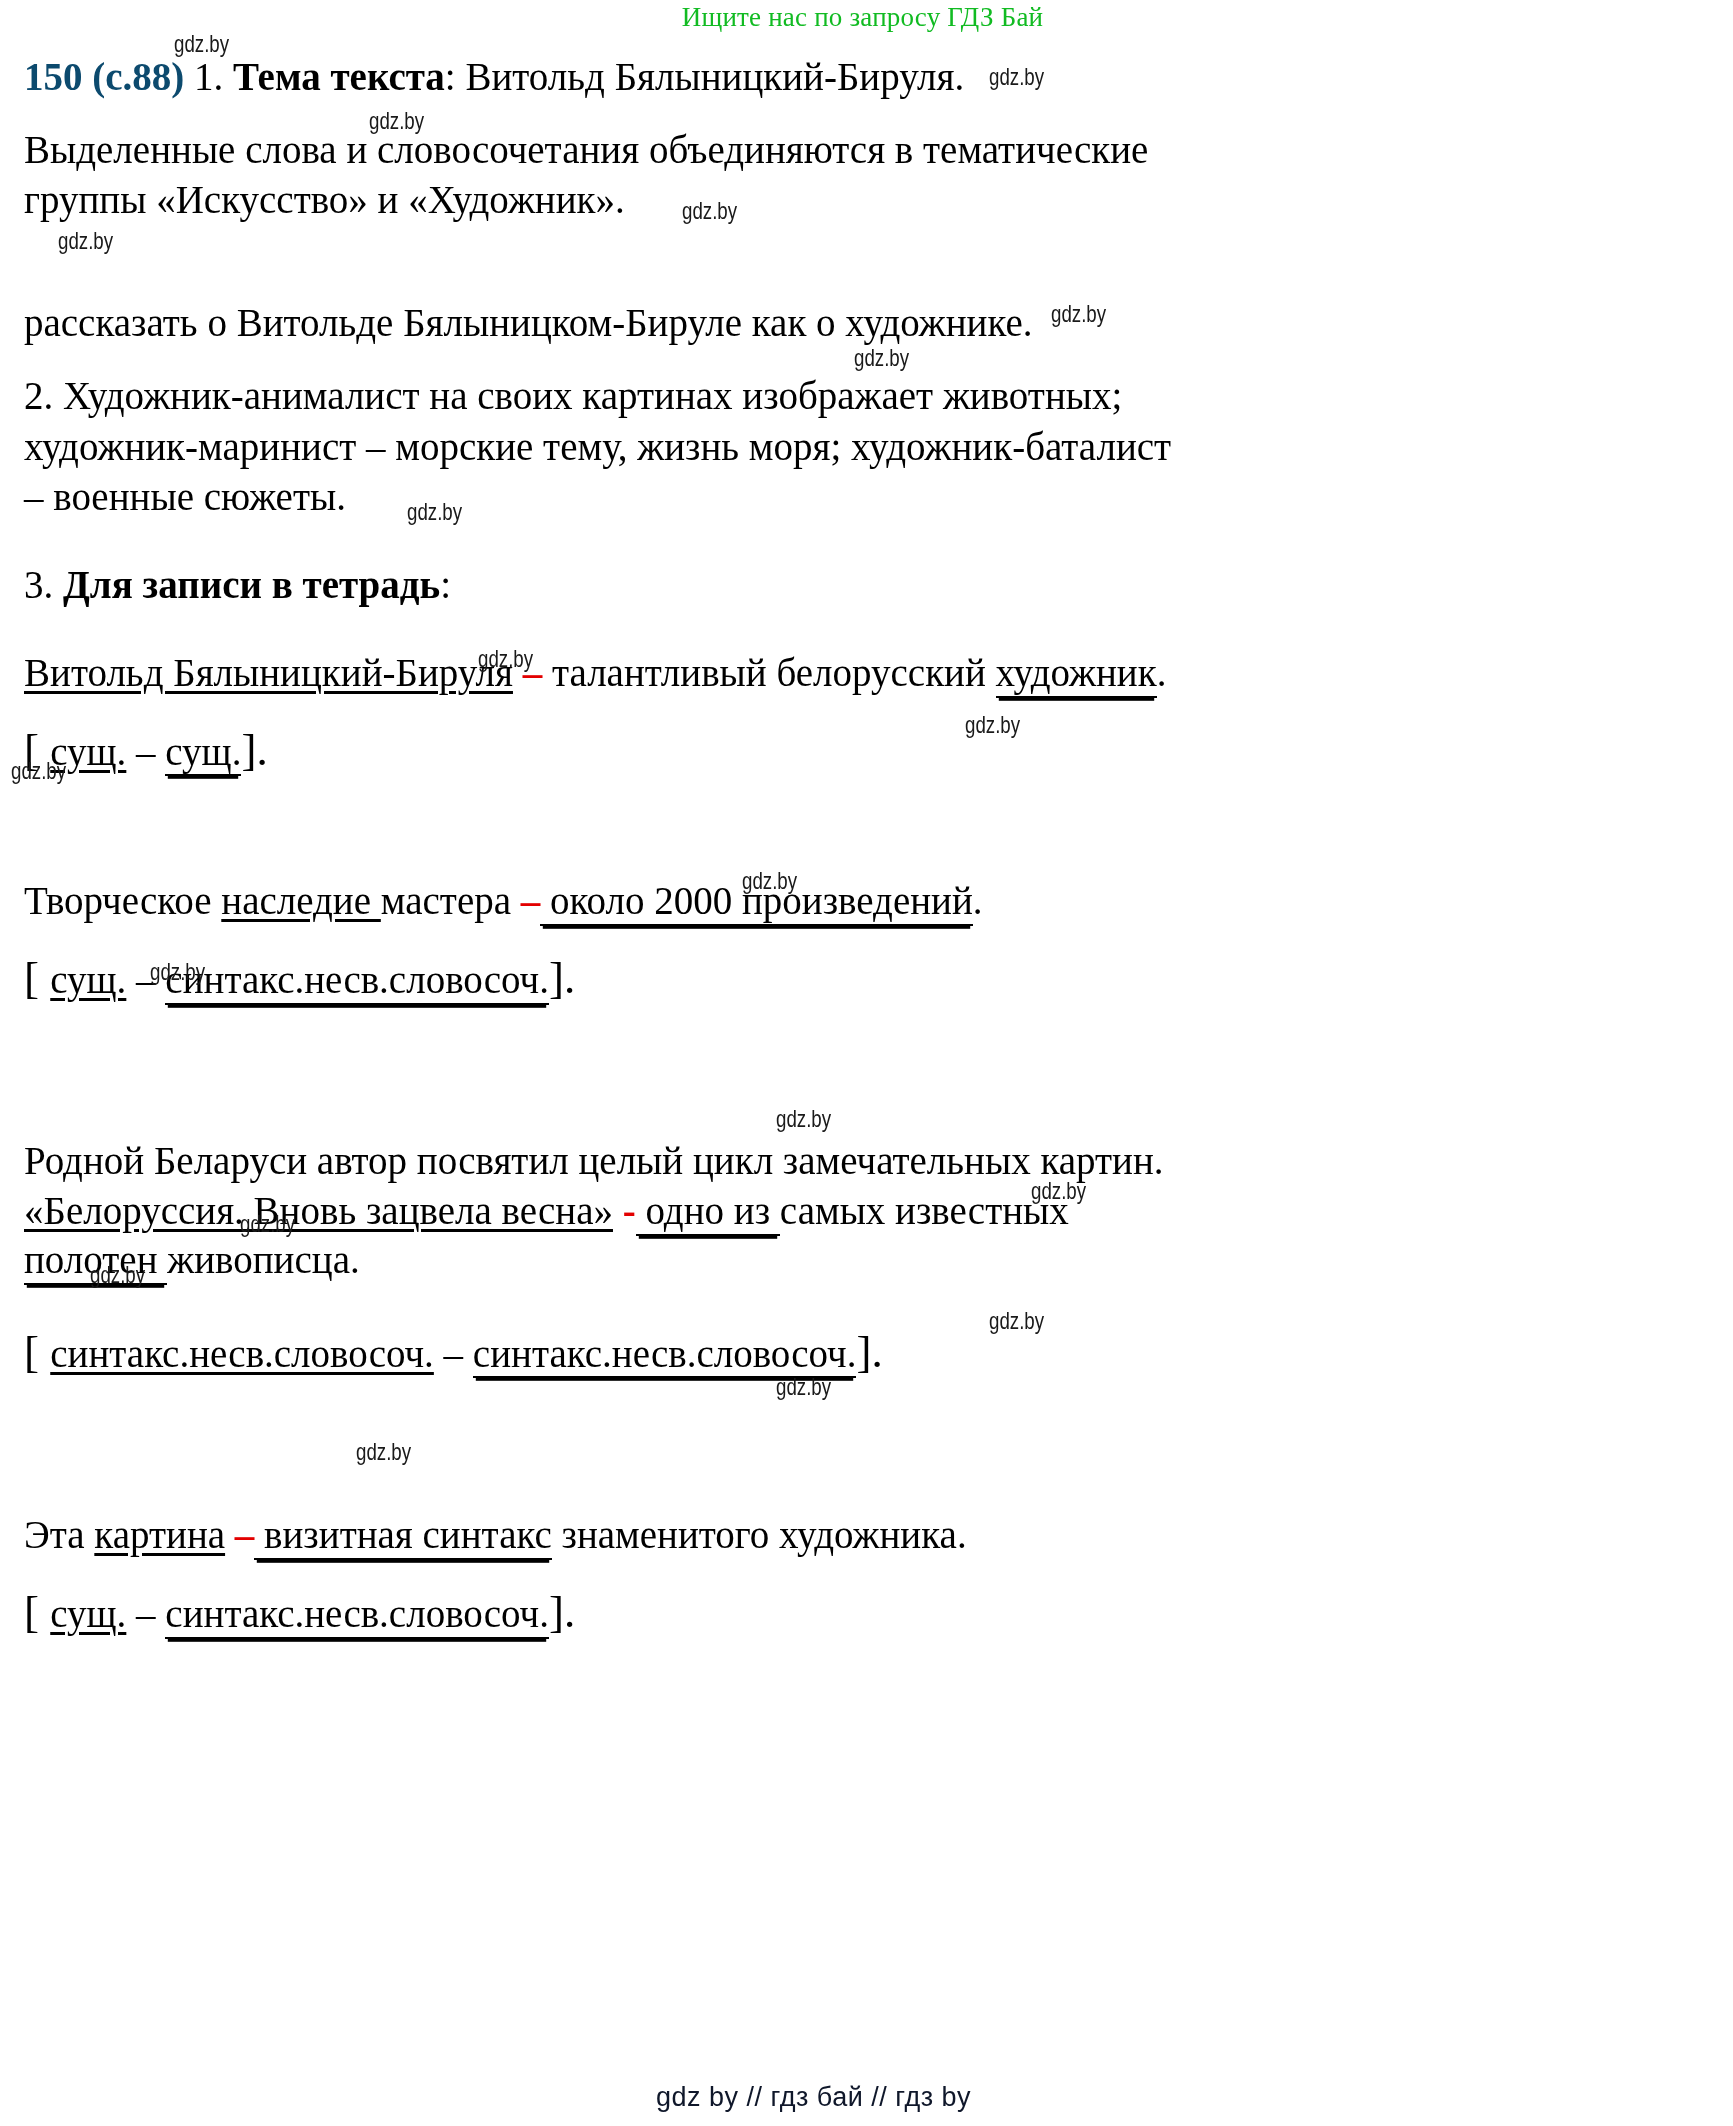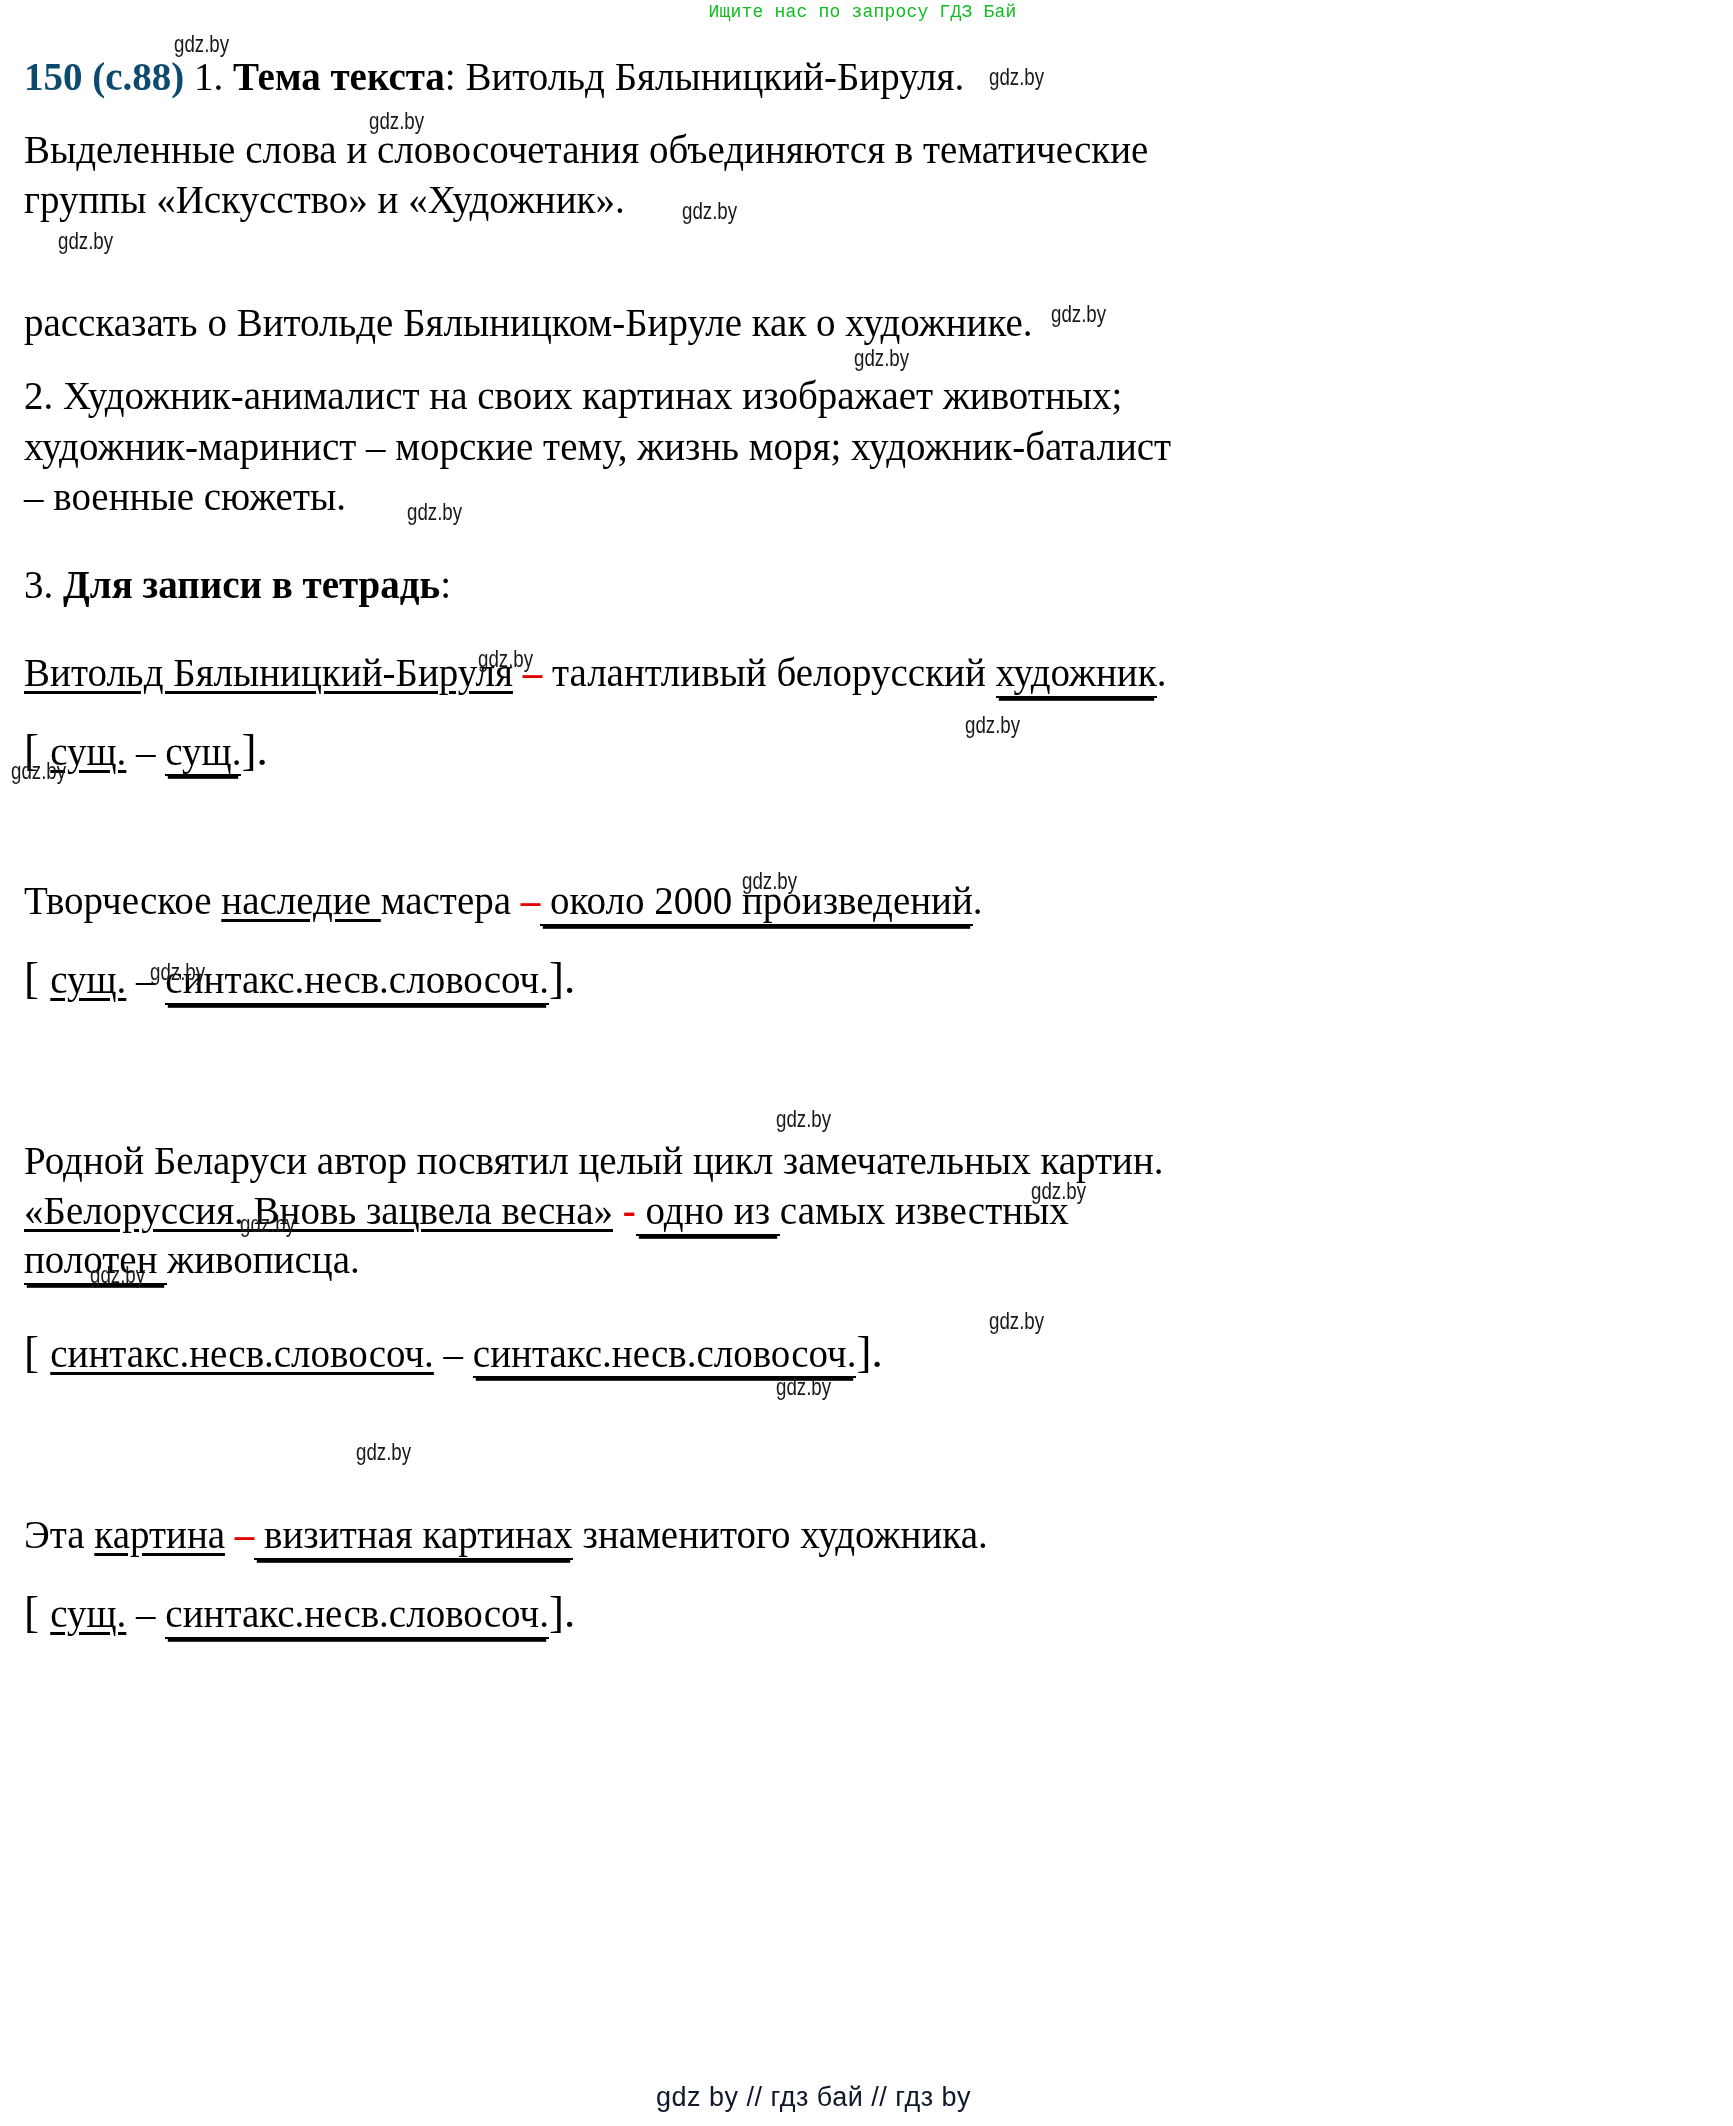--- a/index.html
+++ b/index.html
@@ -16,22 +16,22 @@
     color: #000000;
   }
 
   
   .promo-bar {
     position: absolute;
     top: 1.9px;
     left: 0;
     width: 1725px;
     text-align: center;
-    font-family: Liberation Mono, monospace;
-    font-size: 18px;
+    font-family: Liberation Serif, serif;
+    font-size: 27px;
     color: #11bb22;
     letter-spacing: 0.2px;
     white-space: nowrap;
   }
 
   
   .doc {
     position: absolute;
     top: 52px;
     left: 24px;
@@ -185,21 +185,21 @@
 
   <p class="scheme">
     <span class="brk">[ </span><span class="u-single">синтакс.несв.словосоч.</span><span> – </span><span class="u-double">синтакс.несв.словосоч.</span><span class="brk">].</span>
   </p>
 
   <div class="block-gap-xl"></div>
   <div class="block-gap-md"></div>
 
   <p class="para">
     <span>Эта </span><span class="u-single">картина</span>
-    <span class="dash-red">–</span><span class="u-double"> визитная картинах</span><span> знаменитого художника.</span>
+    <span class="dash-red">–</span><span class="u-double"> визитная синтакс</span><span> знаменитого художника.</span>
   </p>
 
   <div class="block-gap-sm"></div>
 
   <p class="scheme">
     <span class="brk">[ </span><span class="u-single">сущ.</span><span> – </span><span class="u-double">синтакс.несв.словосоч.</span><span class="brk">].</span>
   </p>
 
 </div>
 

